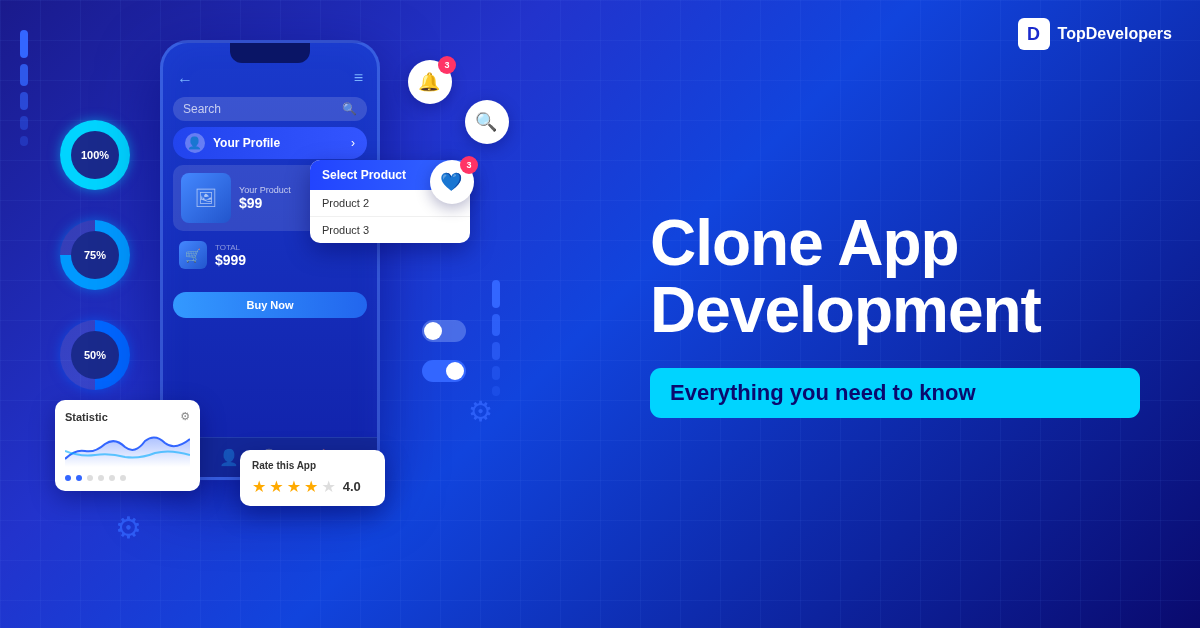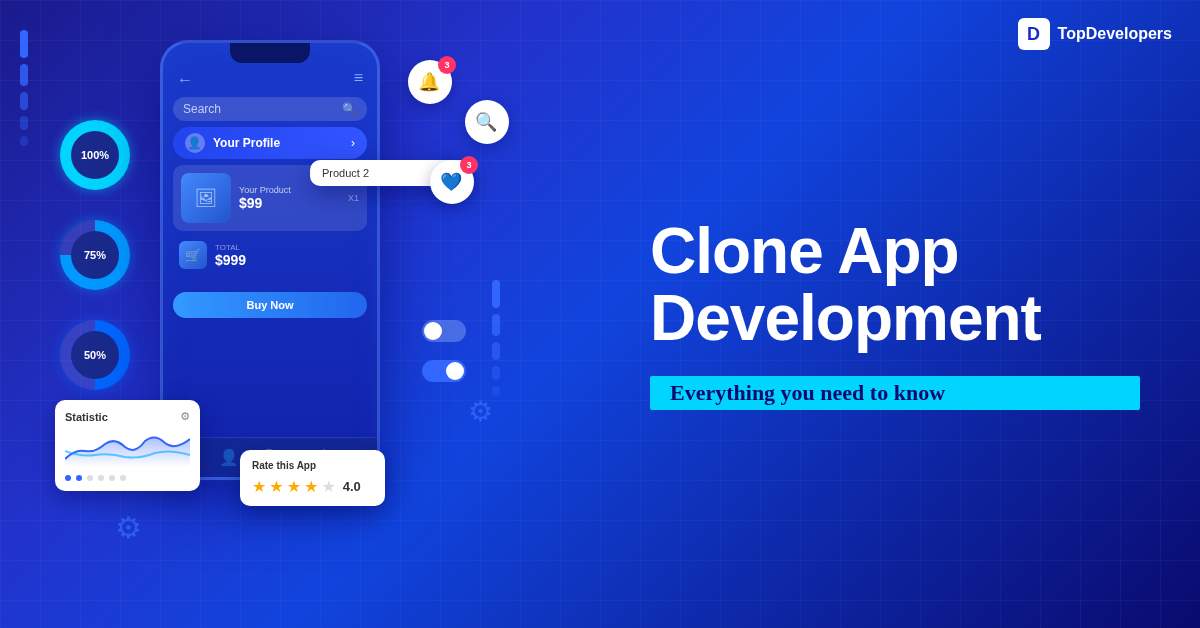--- a/index.html
+++ b/index.html
@@ -583,24 +583,23 @@
       font-size: 64px;
       font-weight: 900;
       color: #fff;
       line-height: 1.05;
       margin-bottom: 24px;
       letter-spacing: -1px;
     }
 
     .sub-heading-box {
       background: #00d4ff;
-      border-radius: 2px;
-      padding: 4px 20px;
+      border-radius: 11px;
+      padding: 12px 20px;
       display: inline-block;
-      font-family: Liberation Serif, serif;
     }
 
     .sub-heading {
       font-size: 22px;
       font-weight: 700;
       color: #0a0a6e;
       white-space: nowrap;
     }
 
     
@@ -728,21 +727,26 @@
     <div class="phone-bottom-nav">
       <span class="phone-nav-icon">🏠</span>
       <span class="phone-nav-icon">👤</span>
       <span class="phone-nav-icon">🔍</span>
       <span class="phone-nav-icon">🛒</span>
       <span class="phone-nav-icon">⚙</span>
     </div>
   </div>
 
   <div class="card-select-product">
+    <div class="card-select-header">
+      <span class="card-select-title">Select Product</span>
+      <span class="card-select-icon">⬆</span>
+    </div>
     <div class="card-select-item">Product 2</div>
+    <div class="card-select-item">Product 3</div>
   </div>
 
   <div class="card-statistic">
     <div class="card-stat-header">
       <span class="card-stat-title">Statistic</span>
       <span class="card-stat-gear">⚙</span>
     </div>
     <div class="chart-area">
       <svg class="wave-chart" viewBox="0 0 125 38">
         <defs>

